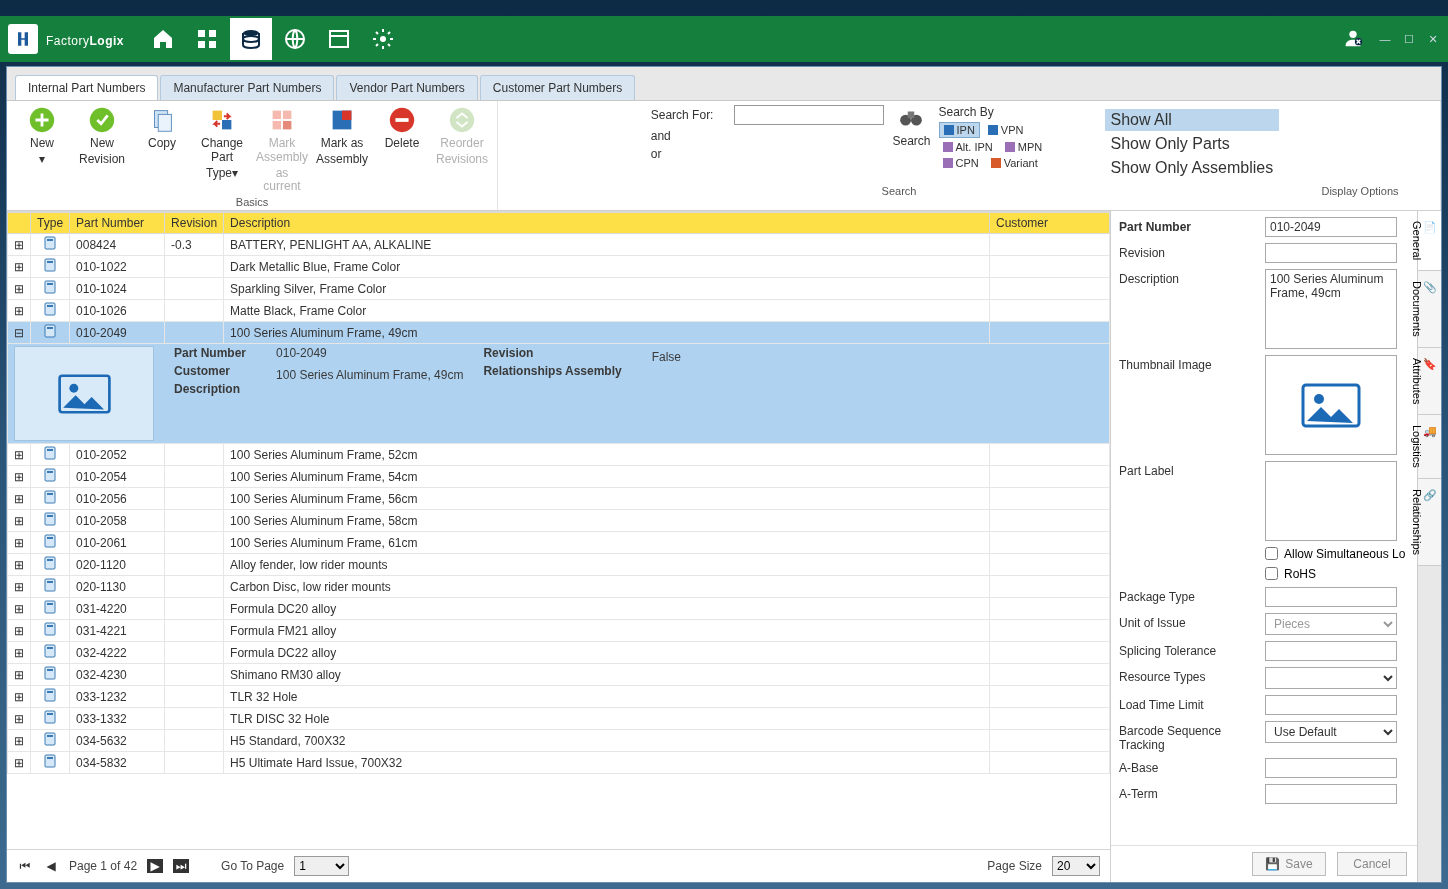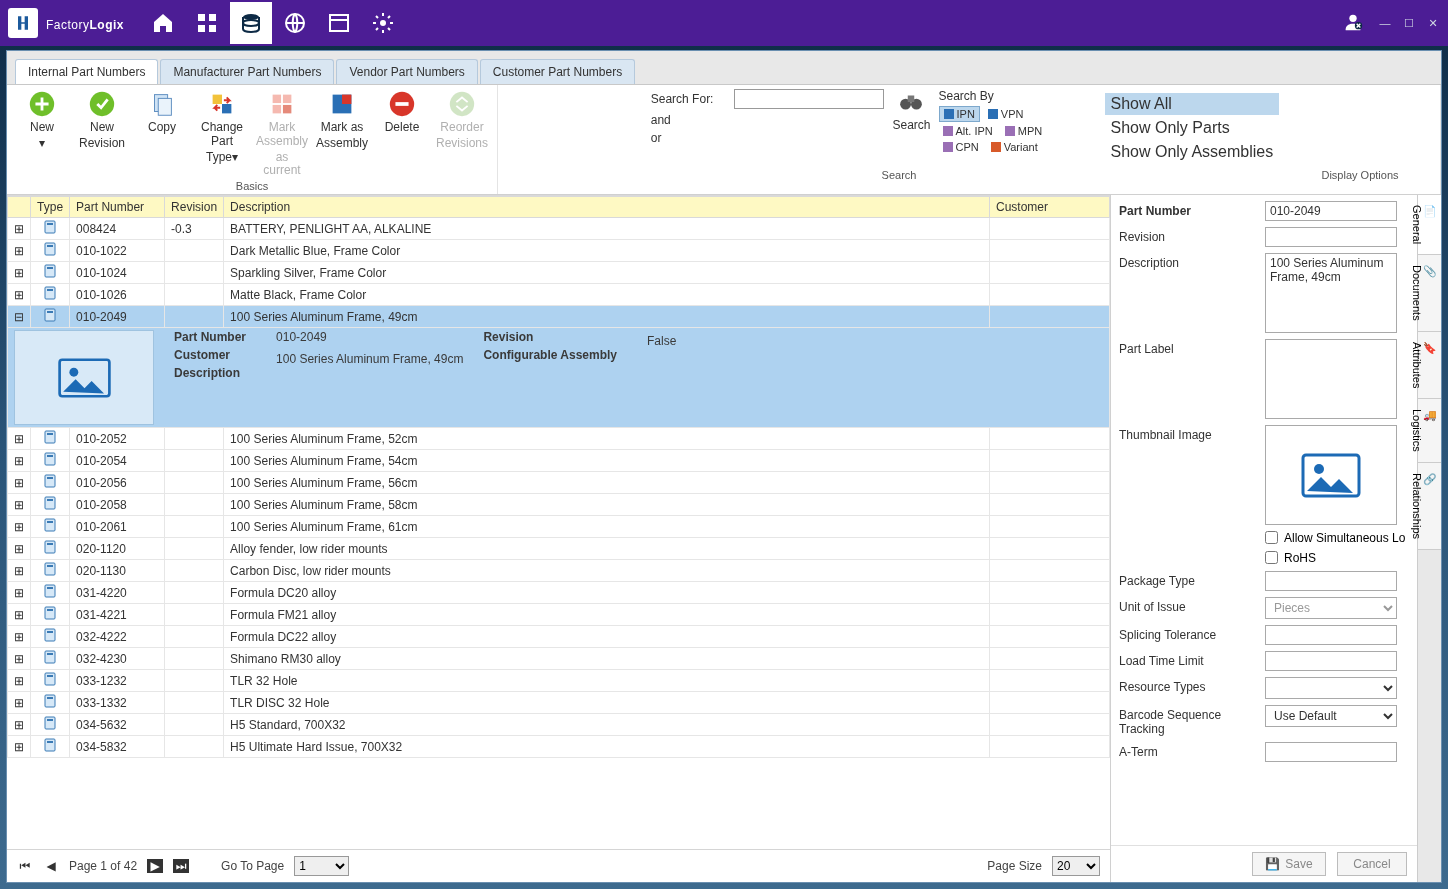--- a/index.html
+++ b/index.html
@@ -1,20 +1,20 @@
 <!DOCTYPE html>
 <html><head>
 <meta charset="utf-8">
 <style>
 * { box-sizing: border-box; margin: 0; padding: 0; font-family: "Segoe UI", Arial, sans-serif; font-size: 12px; }
 html, body { width: 1448px; height: 889px; overflow: hidden; }
 body { background: linear-gradient(180deg,#0d2a45 0%,#2a5478 50%,#3d6a8e 100%); display:flex; flex-direction:column; }
 
 
-.titlebar { height:46px; background:#4c1d95; display:flex; align-items:center; padding:0 8px; color:#fff; }
+.titlebar { height:46px; background:#15803d; display:flex; align-items:center; padding:0 8px; color:#fff;margin-top:16px; }
 .logo-box { width:30px; height:30px; background:#fff; border-radius:3px; display:flex; align-items:center; justify-content:center; margin-right:8px; }
 .logo-box svg { width:20px; height:20px; }
 .brand { font-size:18px; font-weight:300; margin-right:18px; letter-spacing:.5px;}
 .brand b { font-weight:600; }
 .tb-icons { display:flex; gap:2px; }
 .tb-btn { width:42px; height:42px; display:flex; align-items:center; justify-content:center; color:#fff; }
 .tb-btn.active { background:#fff; color:#0d2a45; }
 .tb-spacer { flex:1; }
 .win-btns { display:flex; gap:10px; align-items:center; }
 .win-btn { width:14px; height:14px; display:flex; align-items:center; justify-content:center; color:#cfd8e3; font-size:11px;}
@@ -49,21 +49,21 @@
 .chip .sq { width:10px; height:10px; }
 .disp { display:flex; flex-direction:column; gap:2px; padding:4px 8px;}
 .disp .opt { padding:2px 6px; font-size:16px; }
 .disp .opt.sel { background:#bcd7ed; }
 
 
 .body { flex:1; display:flex; min-height:0; }
 .grid-panel { flex:1; display:flex; flex-direction:column; border-right:1px solid #d0d0d0; min-height:0;}
 .grid { flex:1; overflow:auto; border-top:1px solid #d9d9d9;}
 table.parts { width:100%; border-collapse:collapse; }
-table.parts th { background:#fef9c3; border:1px solid #d9d9d9; text-align:left; padding:3px 6px; font-weight:400; font-size:12px; color:#333; position:sticky; top:0;}
+table.parts th { background:#fde047; border:1px solid #d9d9d9; text-align:left; padding:3px 6px; font-weight:400; font-size:12px; color:#333; position:sticky; top:0;}
 table.parts td { border:1px solid #e6e6e6; padding:2px 6px; font-size:12px; color:#333; height:20px; vertical-align:middle;}
 .exp-cell { width:22px; text-align:center; color:#666; }
 .type-cell { width:26px; text-align:center; }
 .pn-cell { width:95px; }
 .rev-cell { width:55px; }
 .cust-cell { width:120px; }
 tr.selrow td { background:#aed2f0; }
 .detail-row td { background:#aed2f0; padding:10px; }
 .detail { display:flex; gap:20px; align-items:flex-start;}
 .thumb { width:140px; height:95px; background:#d8e9f7; border:1px solid #9fc3e0; display:flex; align-items:center; justify-content:center;}
@@ -396,21 +396,21 @@
                       </div>
                       <div class="dvals">
                         <span>010-2049</span>
                         <span></span>
                         <span>100 Series Aluminum Frame, 49cm</span>
                       </div>
                     </div>
                     <div class="dcol">
                       <div class="dlabels">
                         <span>Revision</span>
-                        <span>Configurable Assembly</span>
+                        <span>Relationships Assembly</span>
                       </div>
                       <div class="dvals">
                         <span></span>
                         <span>False</span>
                       </div>
                     </div>
                   </div>
                 </td>
               </tr>
               <tr>
@@ -605,58 +605,62 @@
             </div>
             <div class="prow">
               <div class="lbl">Revision</div>
               <input type="text" style="">
             </div>
             <div class="prow">
               <div class="lbl">Description</div>
               <textarea style="">100 Series Aluminum Frame, 49cm</textarea>
             </div>
             <div class="prow">
-              <div class="lbl">Part Label</div>
-              <textarea style=""></textarea>
-            </div>
-            <div class="prow">
               <div class="lbl">Thumbnail Image</div>
               <div class="imgbox">
                 <svg viewBox="0 0 60 45">
                   <rect x="2" y="2" width="56" height="41" rx="3" fill="none" stroke="#1c6ab5" stroke-width="3"></rect>
                   <circle cx="18" cy="16" r="5" fill="#1c6ab5"></circle>
                   <path d="M6 38l14-14 10 10 8-8 14 14z" fill="#1c6ab5"></path>
                 </svg>
               </div>
             </div>
+            <div class="prow">
+              <div class="lbl">Part Label</div>
+              <textarea style=""></textarea>
+            </div>
             <label class="chk"><input type="checkbox" style=""> Allow Simultaneous Lo</label>
             <label class="chk"><input type="checkbox" style=""> RoHS</label>
             <div class="prow">
               <div class="lbl">Package Type</div>
               <input type="text" style="">
             </div>
             <div class="prow">
               <div class="lbl">Unit of Issue</div>
               <select style="color: rgb(153, 153, 153);"><option>Pieces</option></select>
             </div>
             <div class="prow">
               <div class="lbl">Splicing Tolerance</div>
               <input type="text" style="">
             </div>
             <div class="prow">
+              <div class="lbl">Resource Types</div>
+              <select><option></option></select>
+            </div>
+            <div class="prow">
               <div class="lbl">Load Time Limit</div>
               <input type="text" style="">
             </div>
             <div class="prow">
-              <div class="lbl">Resource Types</div>
-              <select><option></option></select>
-            </div>
-            <div class="prow">
               <div class="lbl">Barcode Sequence Tracking</div>
               <select><option>Use Default</option></select>
+            </div>
+            <div class="prow">
+              <div class="lbl">A-Base</div>
+              <input type="text" style="">
             </div>
             <div class="prow">
               <div class="lbl">A-Term</div>
               <input type="text" style="">
             </div>
           </div>
         <div class="footer">
           <button class="fbtn">
               <span>💾</span>
               <span>Save</span>

